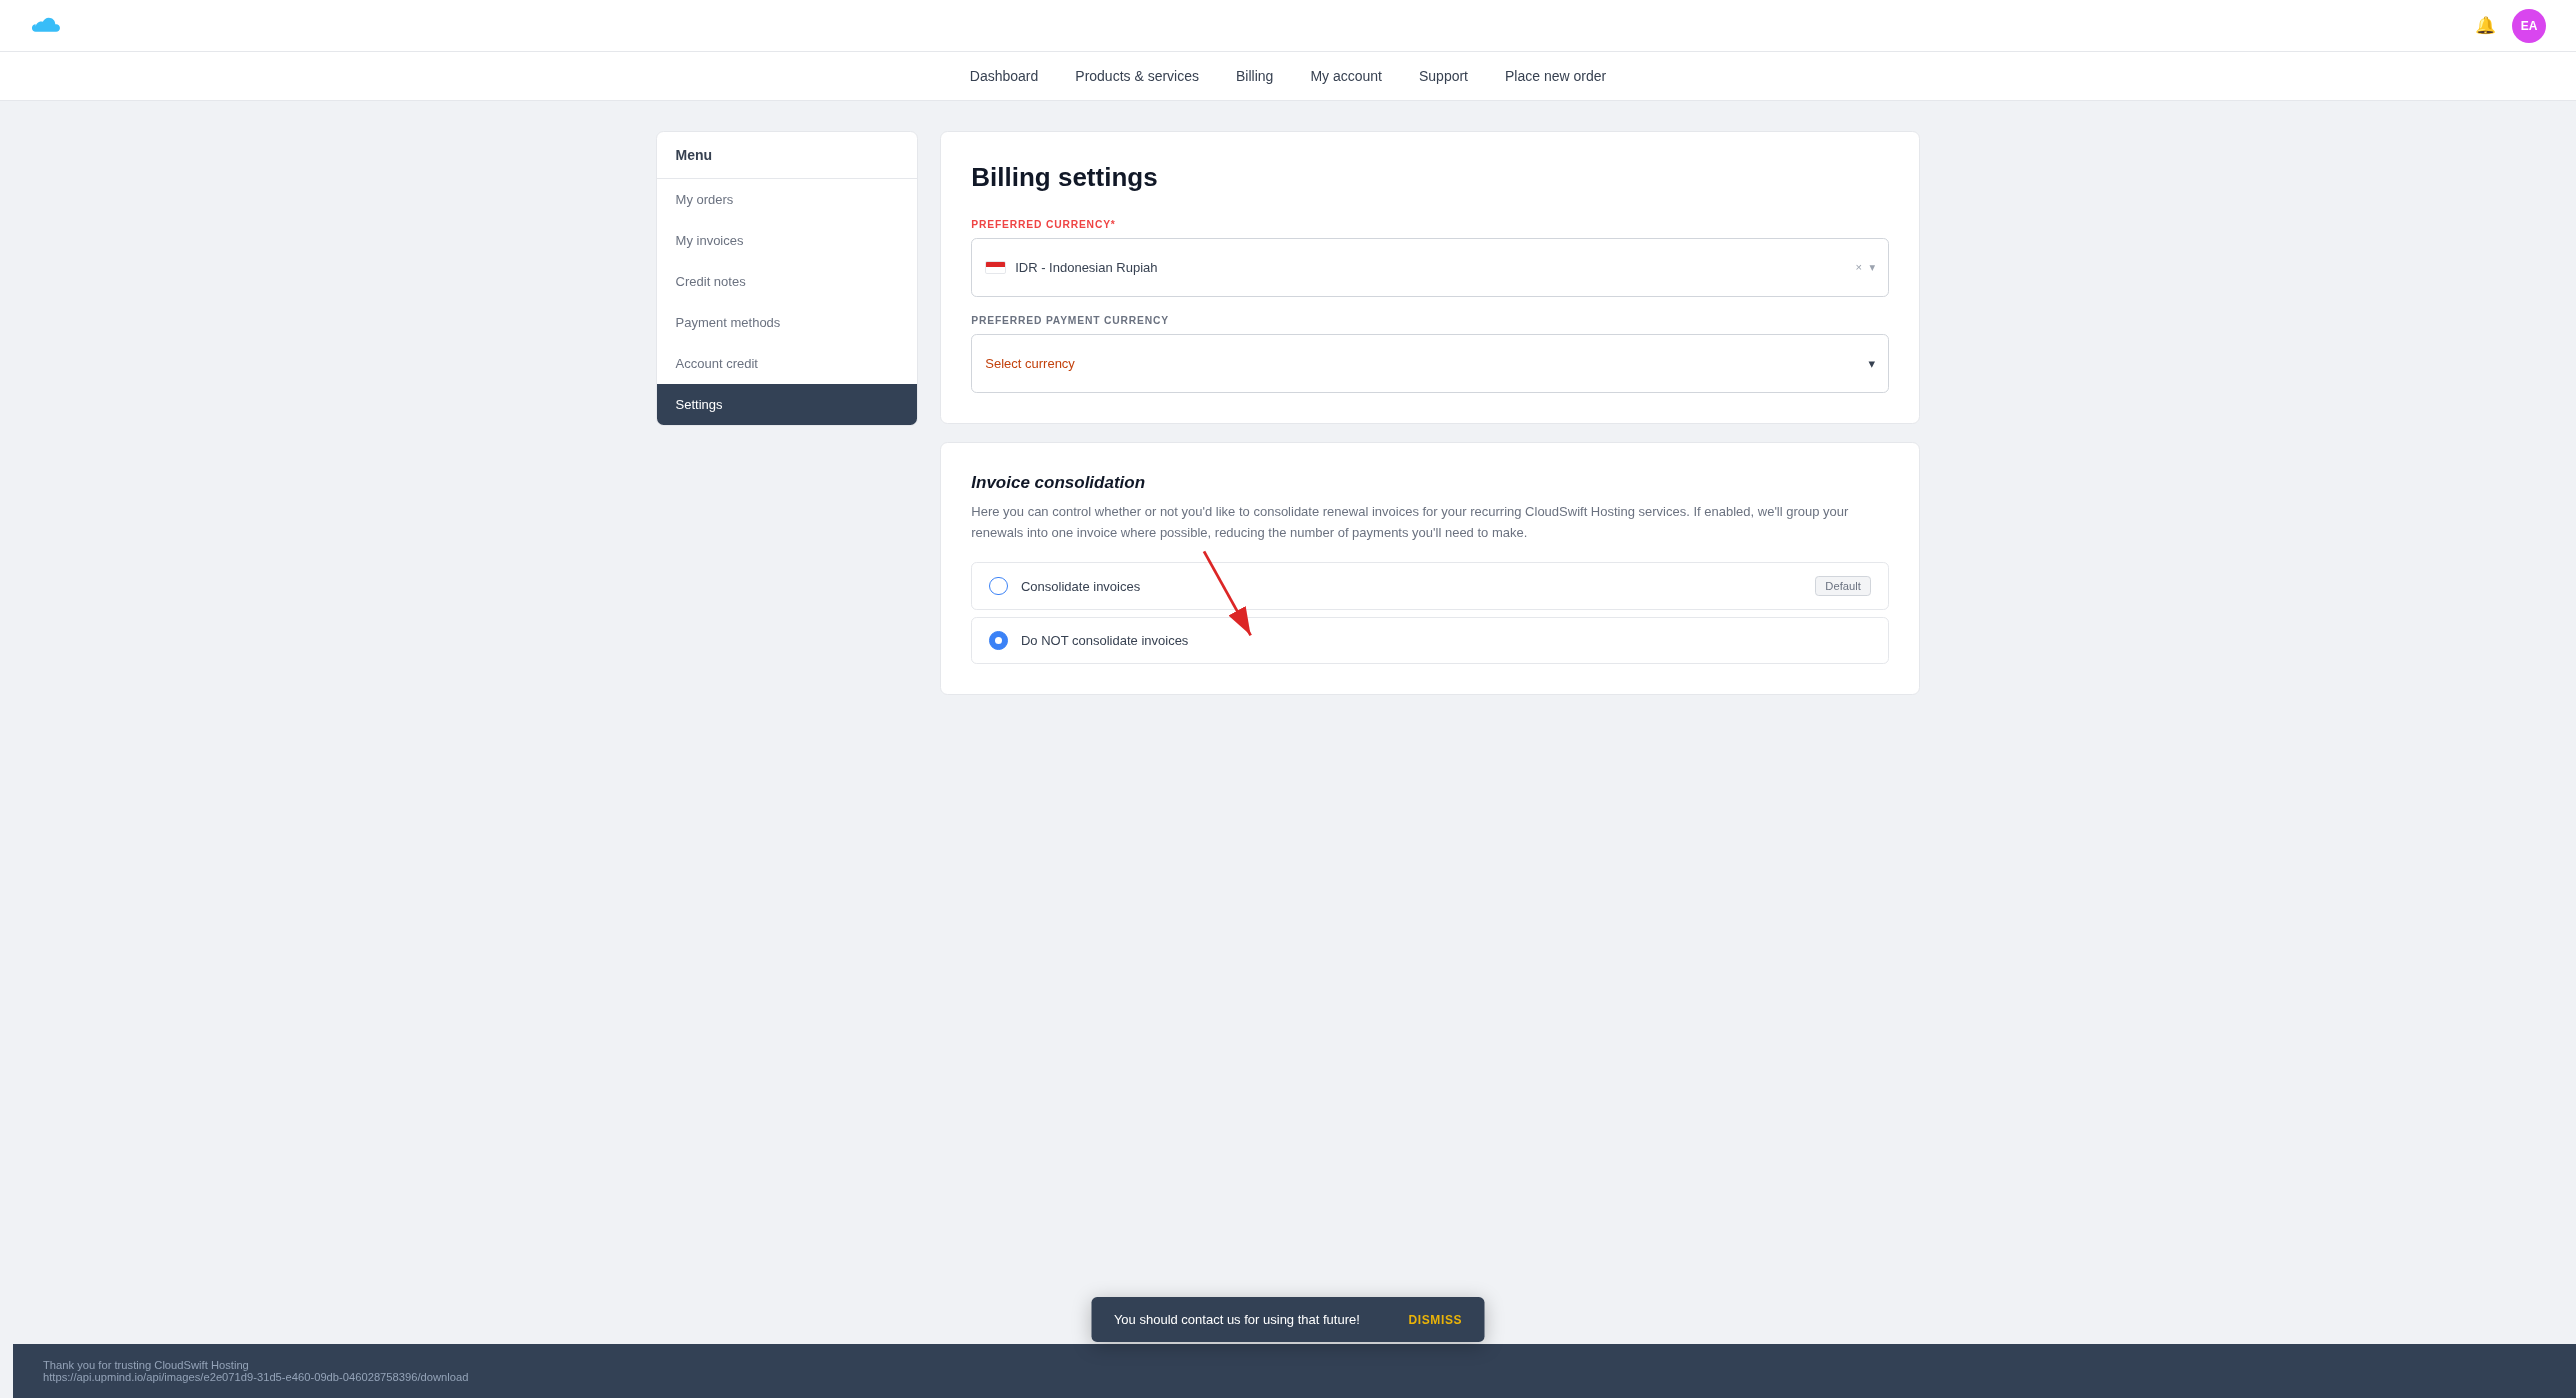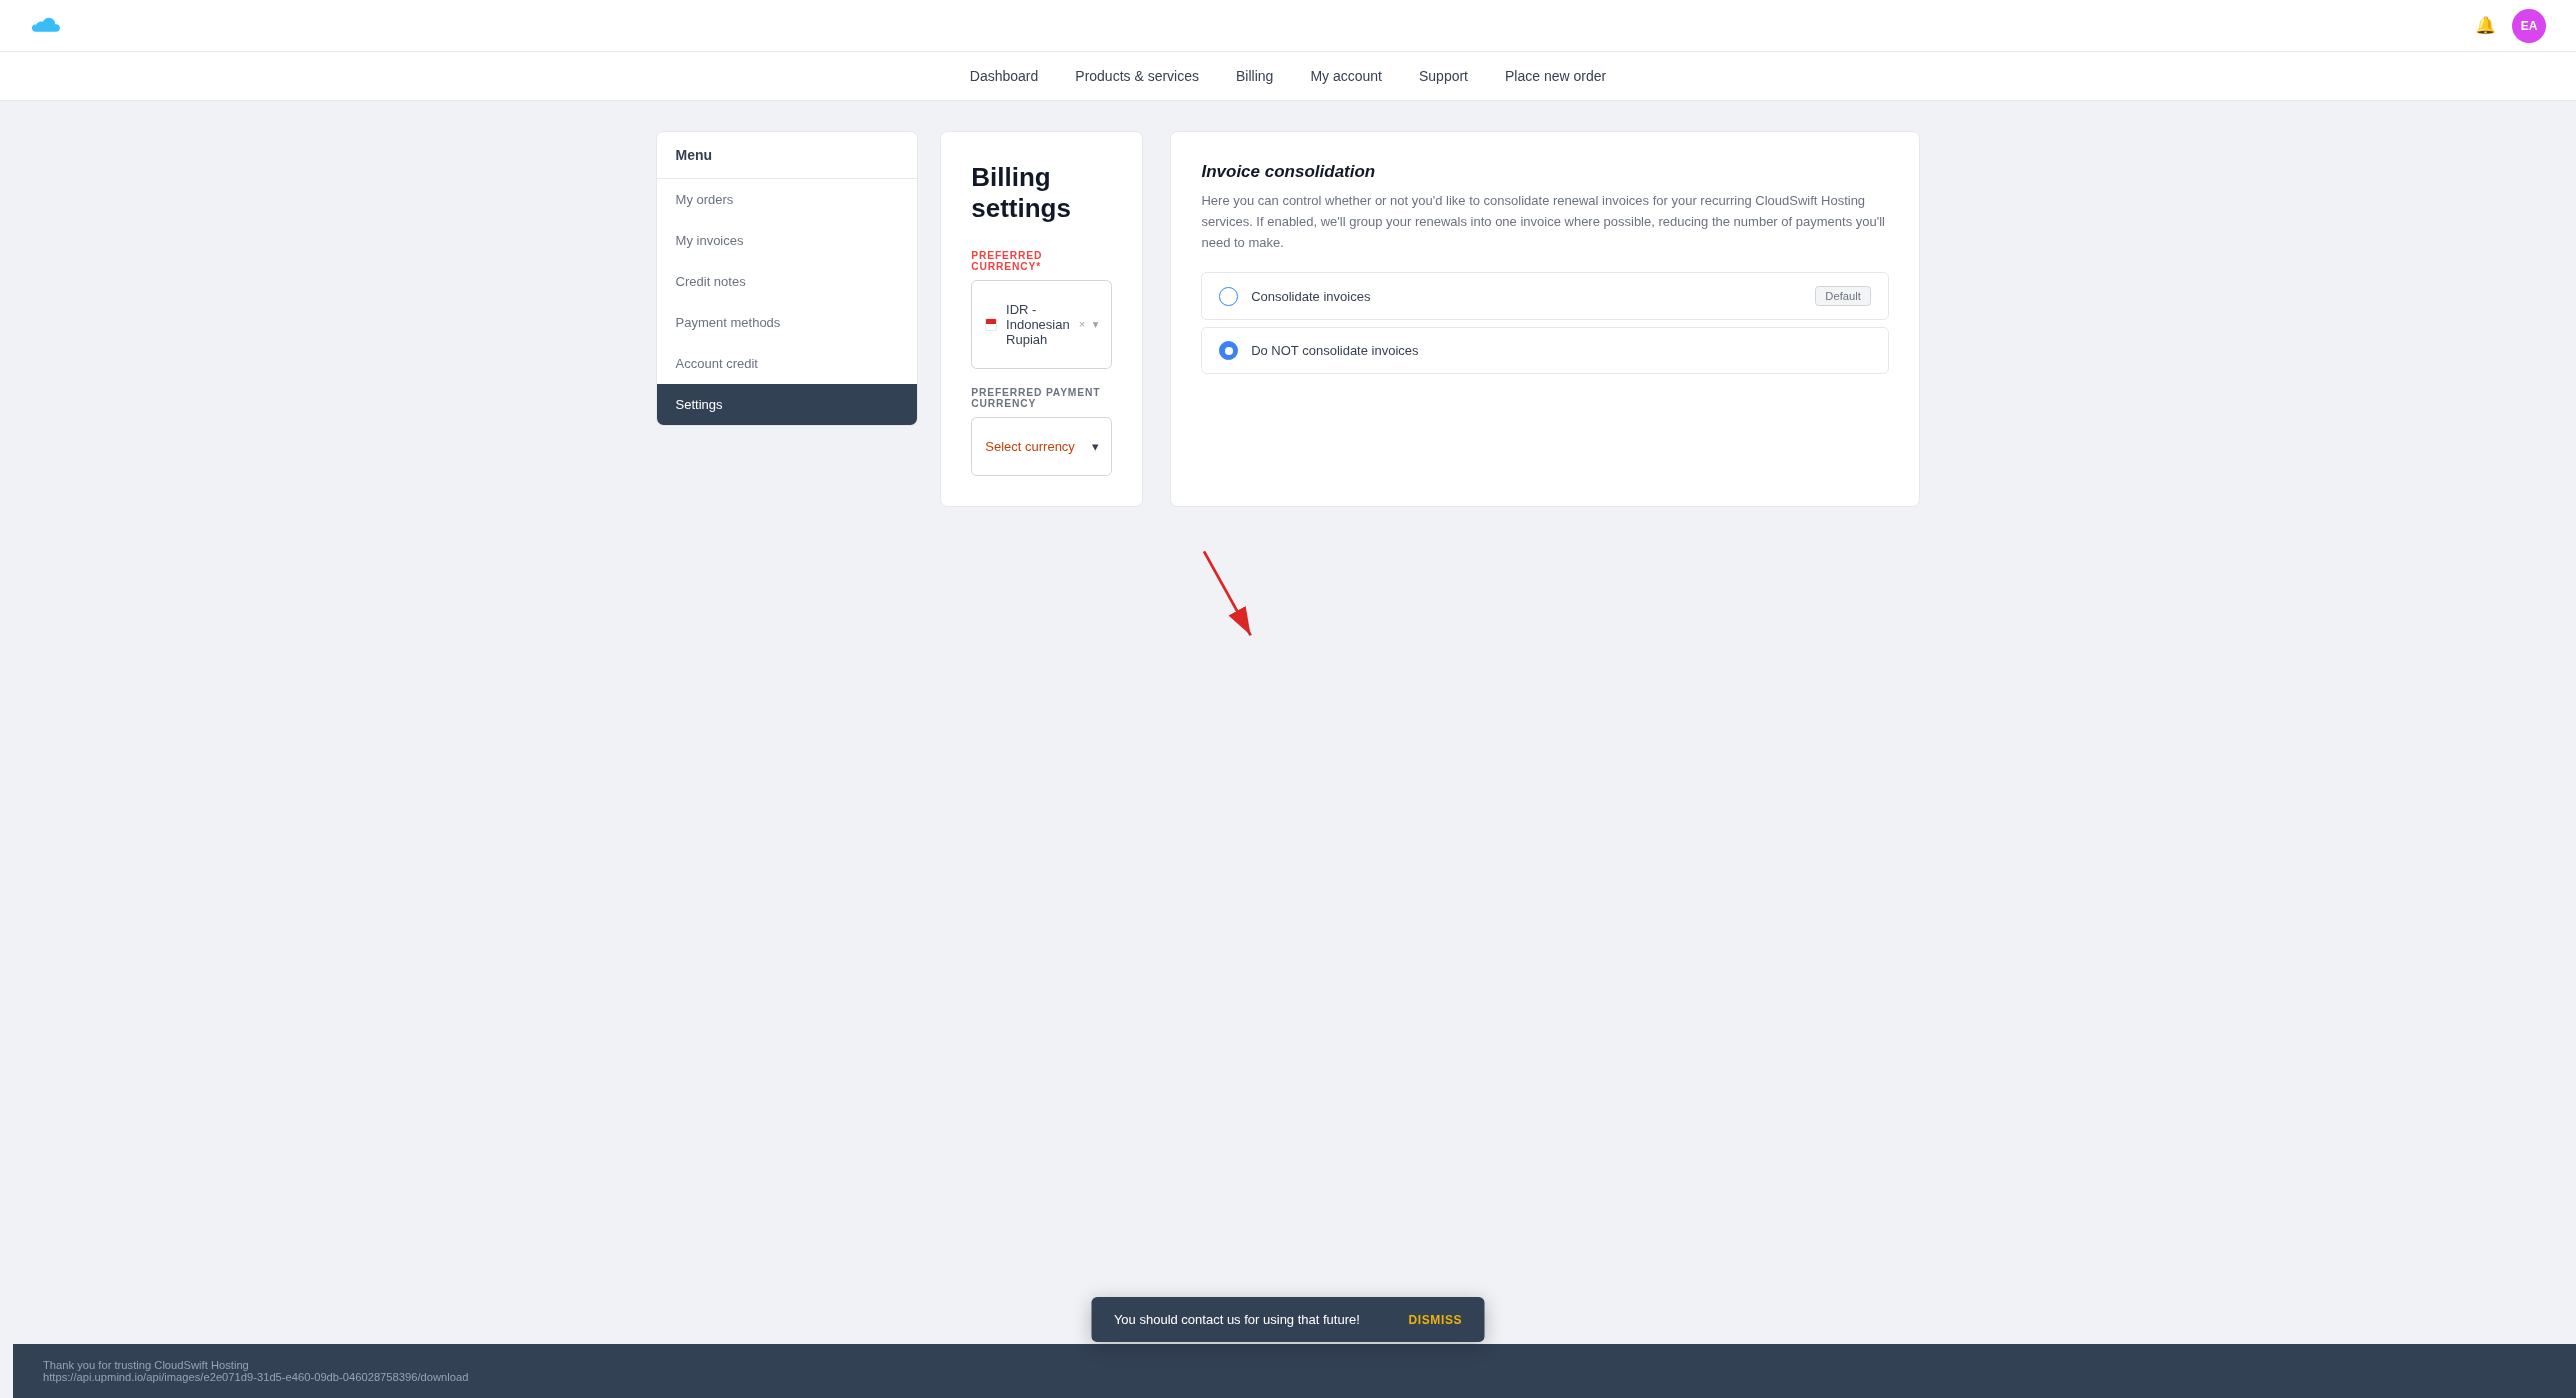--- a/index.html
+++ b/index.html
@@ -94,22 +94,22 @@
     .sidebar-item.active {
       background: #334155;
       color: #fff;
       font-weight: 500;
     }
 
     
     .main {
       flex: 1;
       display: flex;
-      flex-direction: row;
-      gap: 27px;
+      flex-direction: column;
+      gap: 18px;
     }
 
     .card {
       background: #fff;
       border-radius: 7.5px;
       border: 0.9px solid #e5e7eb;
       padding: 30px;
     }
 
     .page-title {

